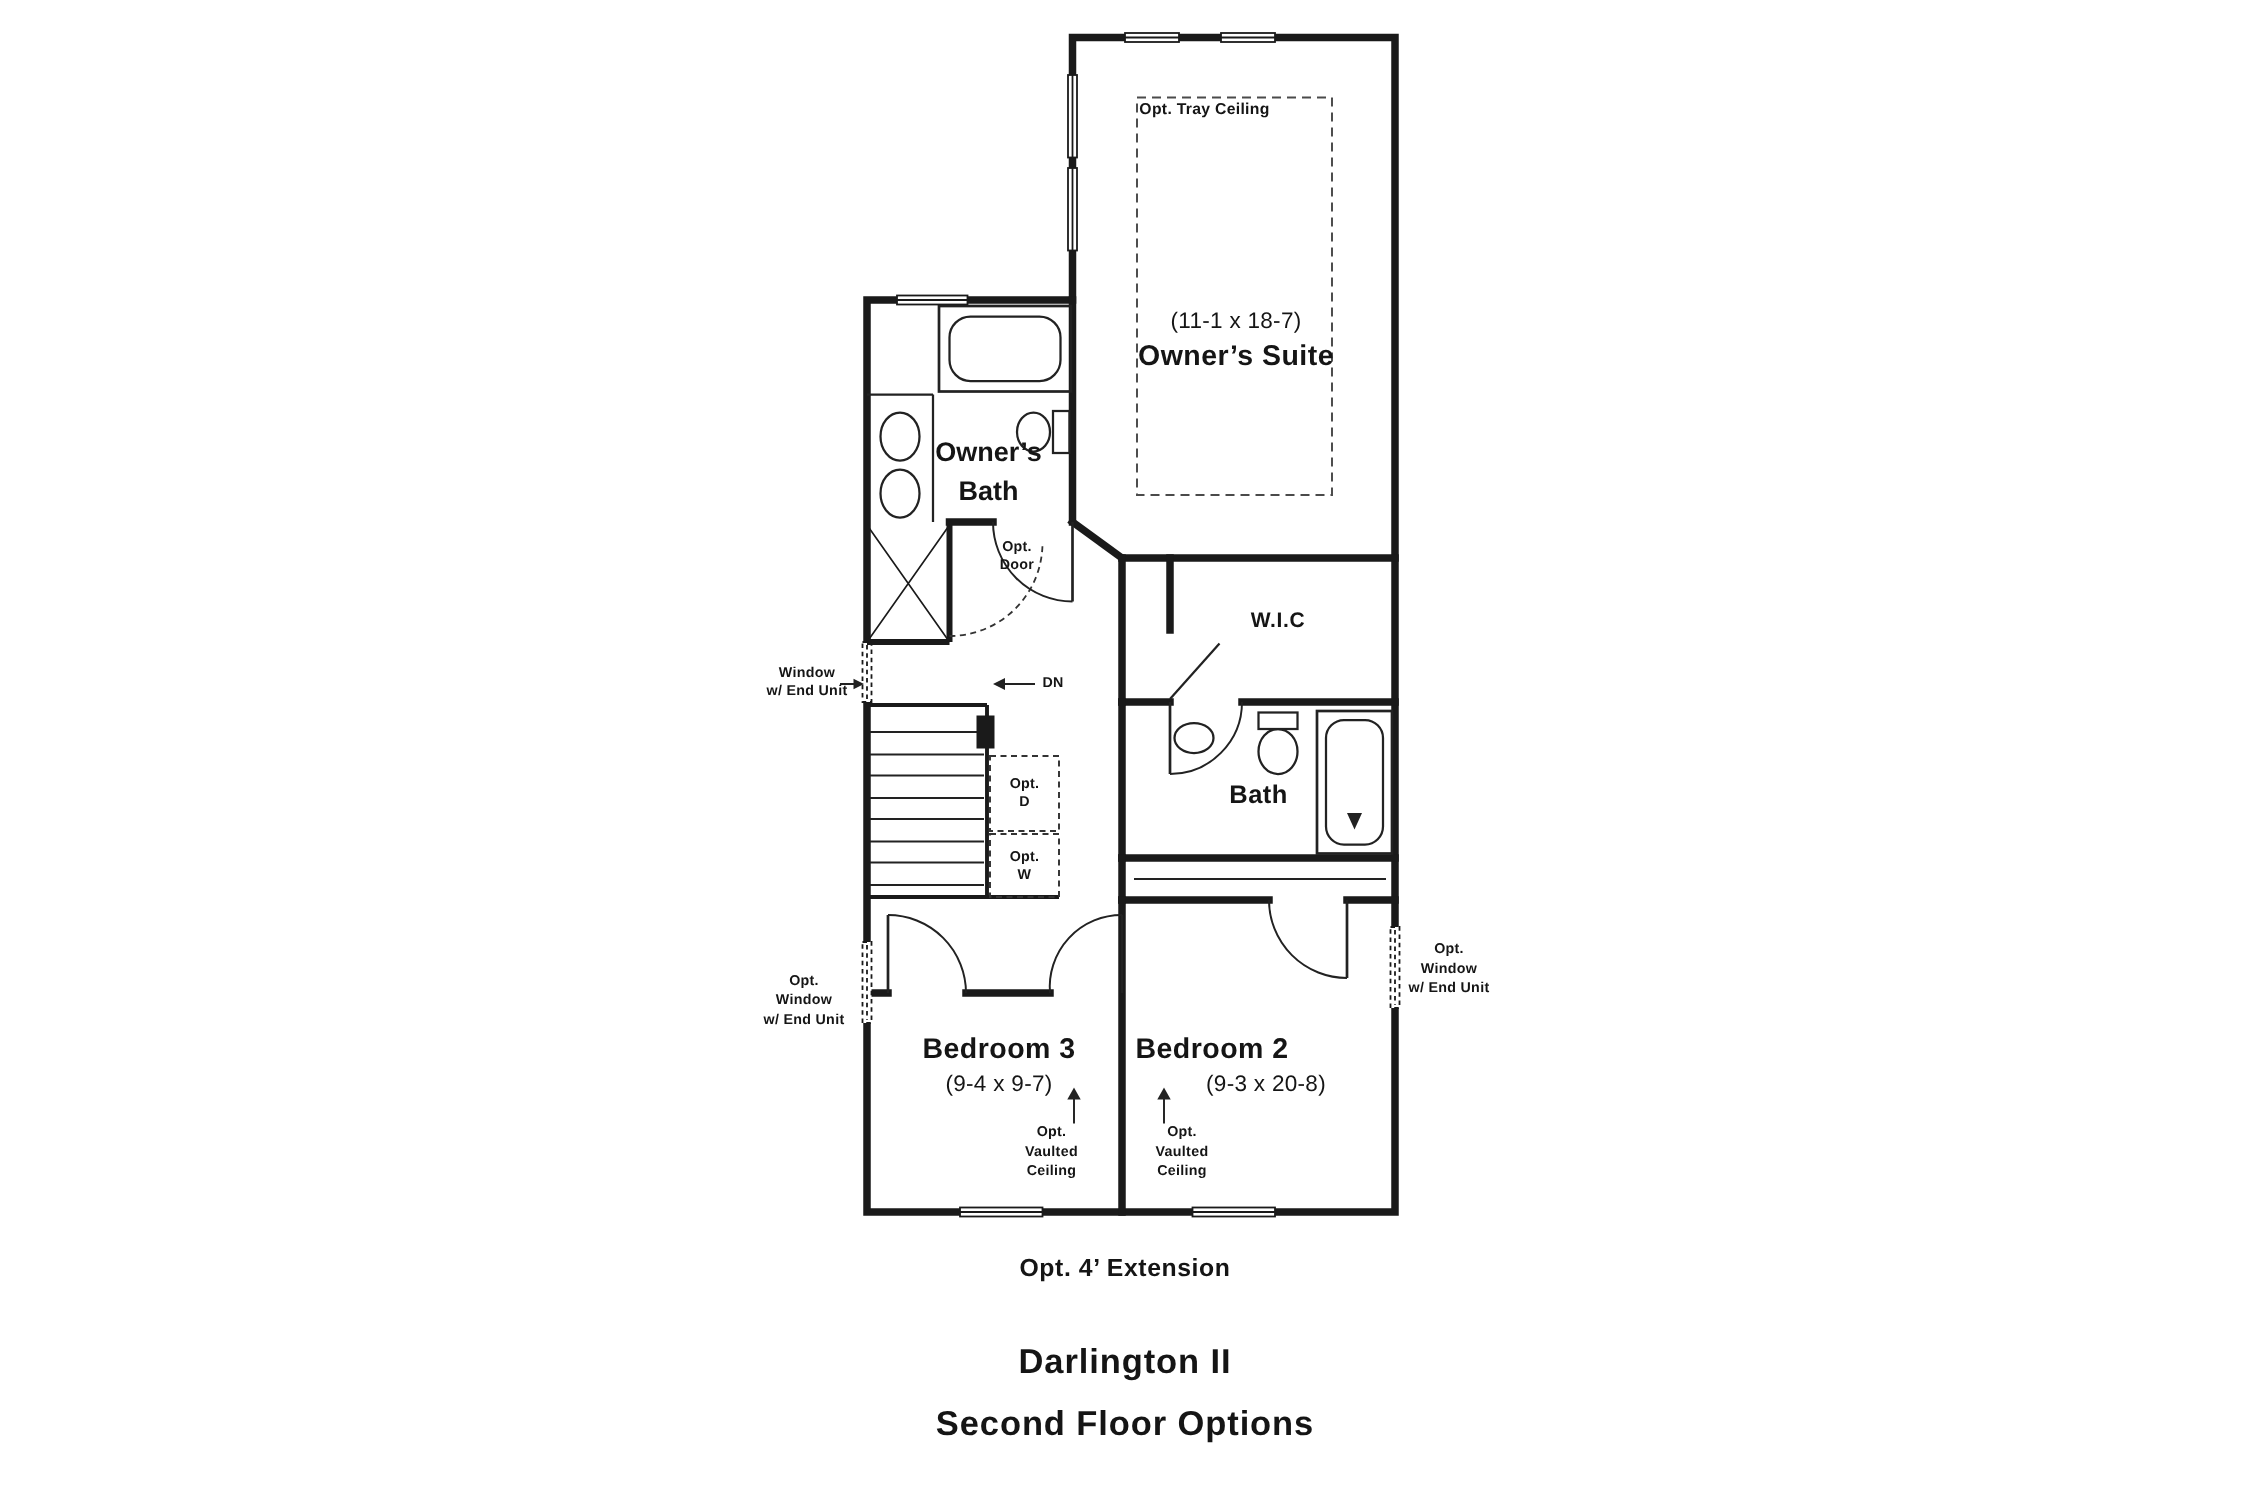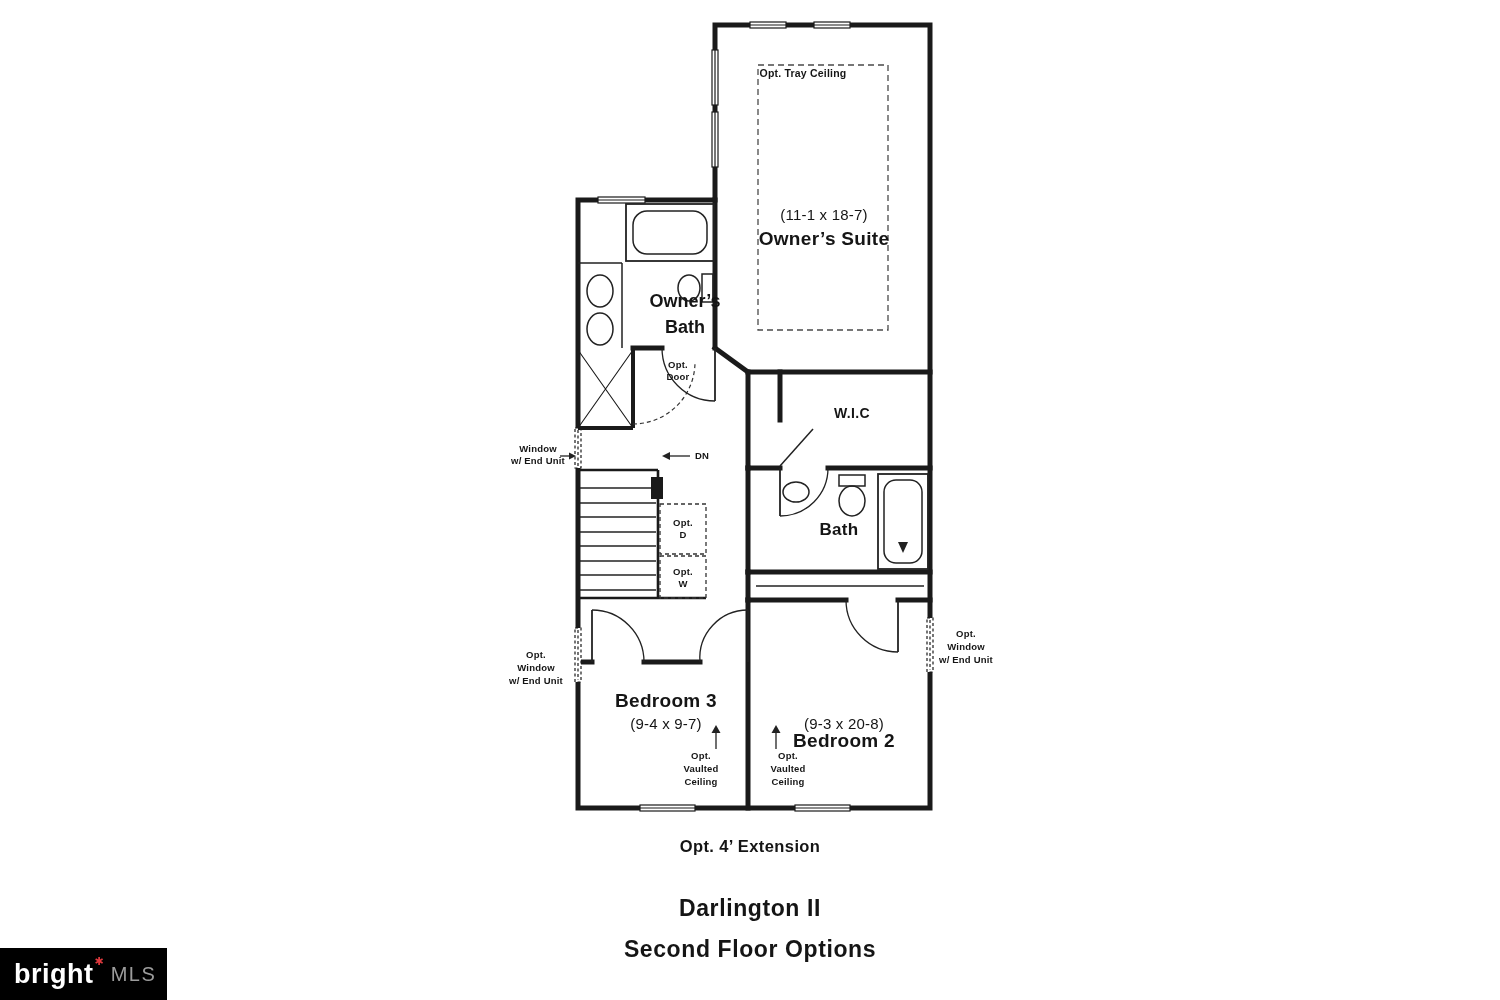--- a/index.html
+++ b/index.html
@@ -198,21 +198,21 @@
       <line x1="776" y1="749" x2="776" y2="731" stroke-width="1.3"></line>
       <polygon points="776,725 771.5,733 780.5,733" stroke="none"></polygon>
     </g>
   </svg>
 
   <div class="label tray" style="left:803px;top:73px;">Opt. Tray Ceiling</div>
 
   <div class="label room-name" style="left:824px;top:192px;margin-top:47px;">Owner’s Suite</div>
   <div class="label room-dims" style="left:824px;top:214px;">(11-1 x 18-7)</div>
 
-  <div class="label bath-name" style="left:685px;top:314px;">Owner’s
+  <div class="label bath-name" style="left:659px;top:314px;">Owner’s
 Bath</div>
 
   <div class="label small" style="left:678px;top:371px;">Opt.
 Door</div>
 
   <div class="label wic" style="left:852px;top:413px;">W.I.C</div>
 
   <div class="label small" style="left:702px;top:456px;">DN</div>
 
   <div class="label room-name-sm" style="left:839px;top:530px;">Bath</div>
@@ -227,34 +227,29 @@
   <div class="label small3" style="left:536px;top:667px;">Opt.
 Window
 w/ End Unit</div>
   <div class="label small3" style="left:966px;top:646px;">Opt.
 Window
 w/ End Unit</div>
 
   <div class="label room-name" style="left:666px;top:701px;">Bedroom 3</div>
   <div class="label room-dims" style="left:666px;top:723px;">(9-4 x 9-7)</div>
 
-  <div class="label room-name" style="left:844px;top:701px;margin-top:40px;">Bedroom 2</div>
+  <div class="label room-name" style="left:808px;top:701px;">Bedroom 2</div>
   <div class="label room-dims" style="left:844px;top:723px;">(9-3 x 20-8)</div>
 
   <div class="label small3" style="left:701px;top:768px;">Opt.
 Vaulted
 Ceiling</div>
   <div class="label small3" style="left:788px;top:768px;">Opt.
 Vaulted
 Ceiling</div>
 
   <div class="label extension" style="left:750px;top:846px;">Opt. 4’ Extension</div>
 
   <div class="label plan-title" style="left:750px;top:908px;">Darlington II</div>
   <div class="label plan-title" style="left:750px;top:949px;">Second Floor Options</div>
 
-  <div class="logo">
-    <span class="brand">bright</span>
-    <span class="mark">✱</span>
-    <span class="mls">MLS</span>
-  </div>
 
 </div>
 
 </body></html>

